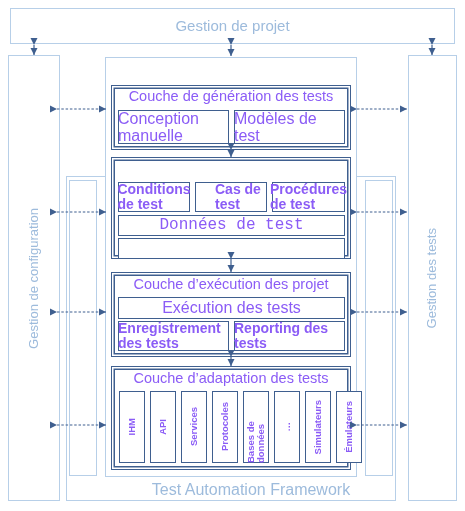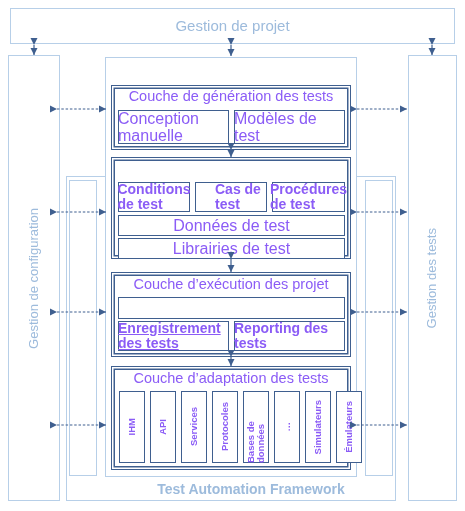--- a/index.html
+++ b/index.html
@@ -19,21 +19,21 @@
 
   .pale{color:#9dbbdc;}
   .navy{color:#8b5cf6;}
 
   .t-title{font-size:15px;}
   .t-head{font-size:14.5px;}
   .t-item{font-size:16px;}
   .t-small{font-size:14px;font-weight:bold;}
   .t-vert{font-size:13px;}
   .t-col{font-size:9.5px;font-weight:bold;}
-  .t-foot{font-size:14px;font-weight:bold;padding-left:40px;}
+  .t-foot{font-size:16px;font-weight:normal;padding-left:40px;}
 
   .vert-text{writing-mode:vertical-rl;transform:rotate(180deg);}
 
   svg.arrows{position:absolute;left:0;top:0;width:465px;height:511px;pointer-events:none;}
 </style>
 </head>
 <body>
 
 <div id="stage">
 
@@ -72,32 +72,32 @@
   <div class="box darkbox" style="left:118px;top:182px;width:72px;height:30px;"></div>
   <div class="lbl navy t-small" style="left:118px;top:182px;width:72px;height:30px;">Conditions de test</div>
 
   <div class="box darkbox" style="left:195px;top:182px;width:72px;height:30px;"></div>
   <div class="lbl navy t-small" style="left:195px;top:182px;width:72px;height:30px;margin-left:20px;">Cas de test</div>
 
   <div class="box darkbox" style="left:272px;top:182px;width:73px;height:30px;"></div>
   <div class="lbl navy t-small" style="left:272px;top:182px;width:73px;height:30px;">Procédures de test</div>
 
   <div class="box darkbox" style="left:118px;top:215px;width:227px;height:21px;"></div>
-  <div class="lbl navy t-item" style="left:118px;top:215px;width:227px;height:21px;">Données de test</div>
+  <div class="lbl navy t-item" style="left:118px;top:215px;width:227px;height:21px;font-family:Liberation Mono, monospace;">Données de test</div>
 
   <div class="box darkbox" style="left:118px;top:238px;width:227px;height:21px;"></div>
-  <div class="lbl navy t-item" style="left:118px;top:238px;width:227px;height:21px;">Librairies de test</div>
 
   <div class="box dbl" style="left:111px;top:272px;width:240px;height:85px;"></div>
   <div class="lbl navy t-head" style="left:111px;top:274px;width:240px;height:22px;">Couche d’exécution des projet</div>
 
   <div class="box darkbox" style="left:118px;top:297px;width:227px;height:22px;"></div>
+  <div class="lbl navy t-item" style="left:118px;top:297px;width:227px;height:22px;">Exécution  des tests</div>
 
   <div class="box darkbox" style="left:118px;top:321px;width:111px;height:30px;"></div>
-  <div class="lbl navy t-small" style="left:118px;top:321px;width:111px;height:30px;text-decoration:underline;">Enregistrement des tests</div>
+  <div class="lbl navy t-small" style="left:118px;top:321px;width:111px;height:30px;">Enregistrement des tests</div>
 
   <div class="box darkbox" style="left:234px;top:321px;width:111px;height:30px;"></div>
   <div class="lbl navy t-small" style="left:234px;top:321px;width:116px;height:30px;">Reporting des tests</div>
 
   <div class="box dbl" style="left:111px;top:366px;width:240px;height:104px;"></div>
   <div class="lbl navy t-head" style="left:111px;top:368px;width:240px;height:22px;">Couche d’adaptation des tests</div>
 
   <div class="box darkbox" style="left:119px;top:391px;width:26px;height:72px;"></div>
   <div class="lbl navy t-col" style="left:119px;top:391px;width:26px;height:72px;">
     <span class="vert-text">IHM</span>

